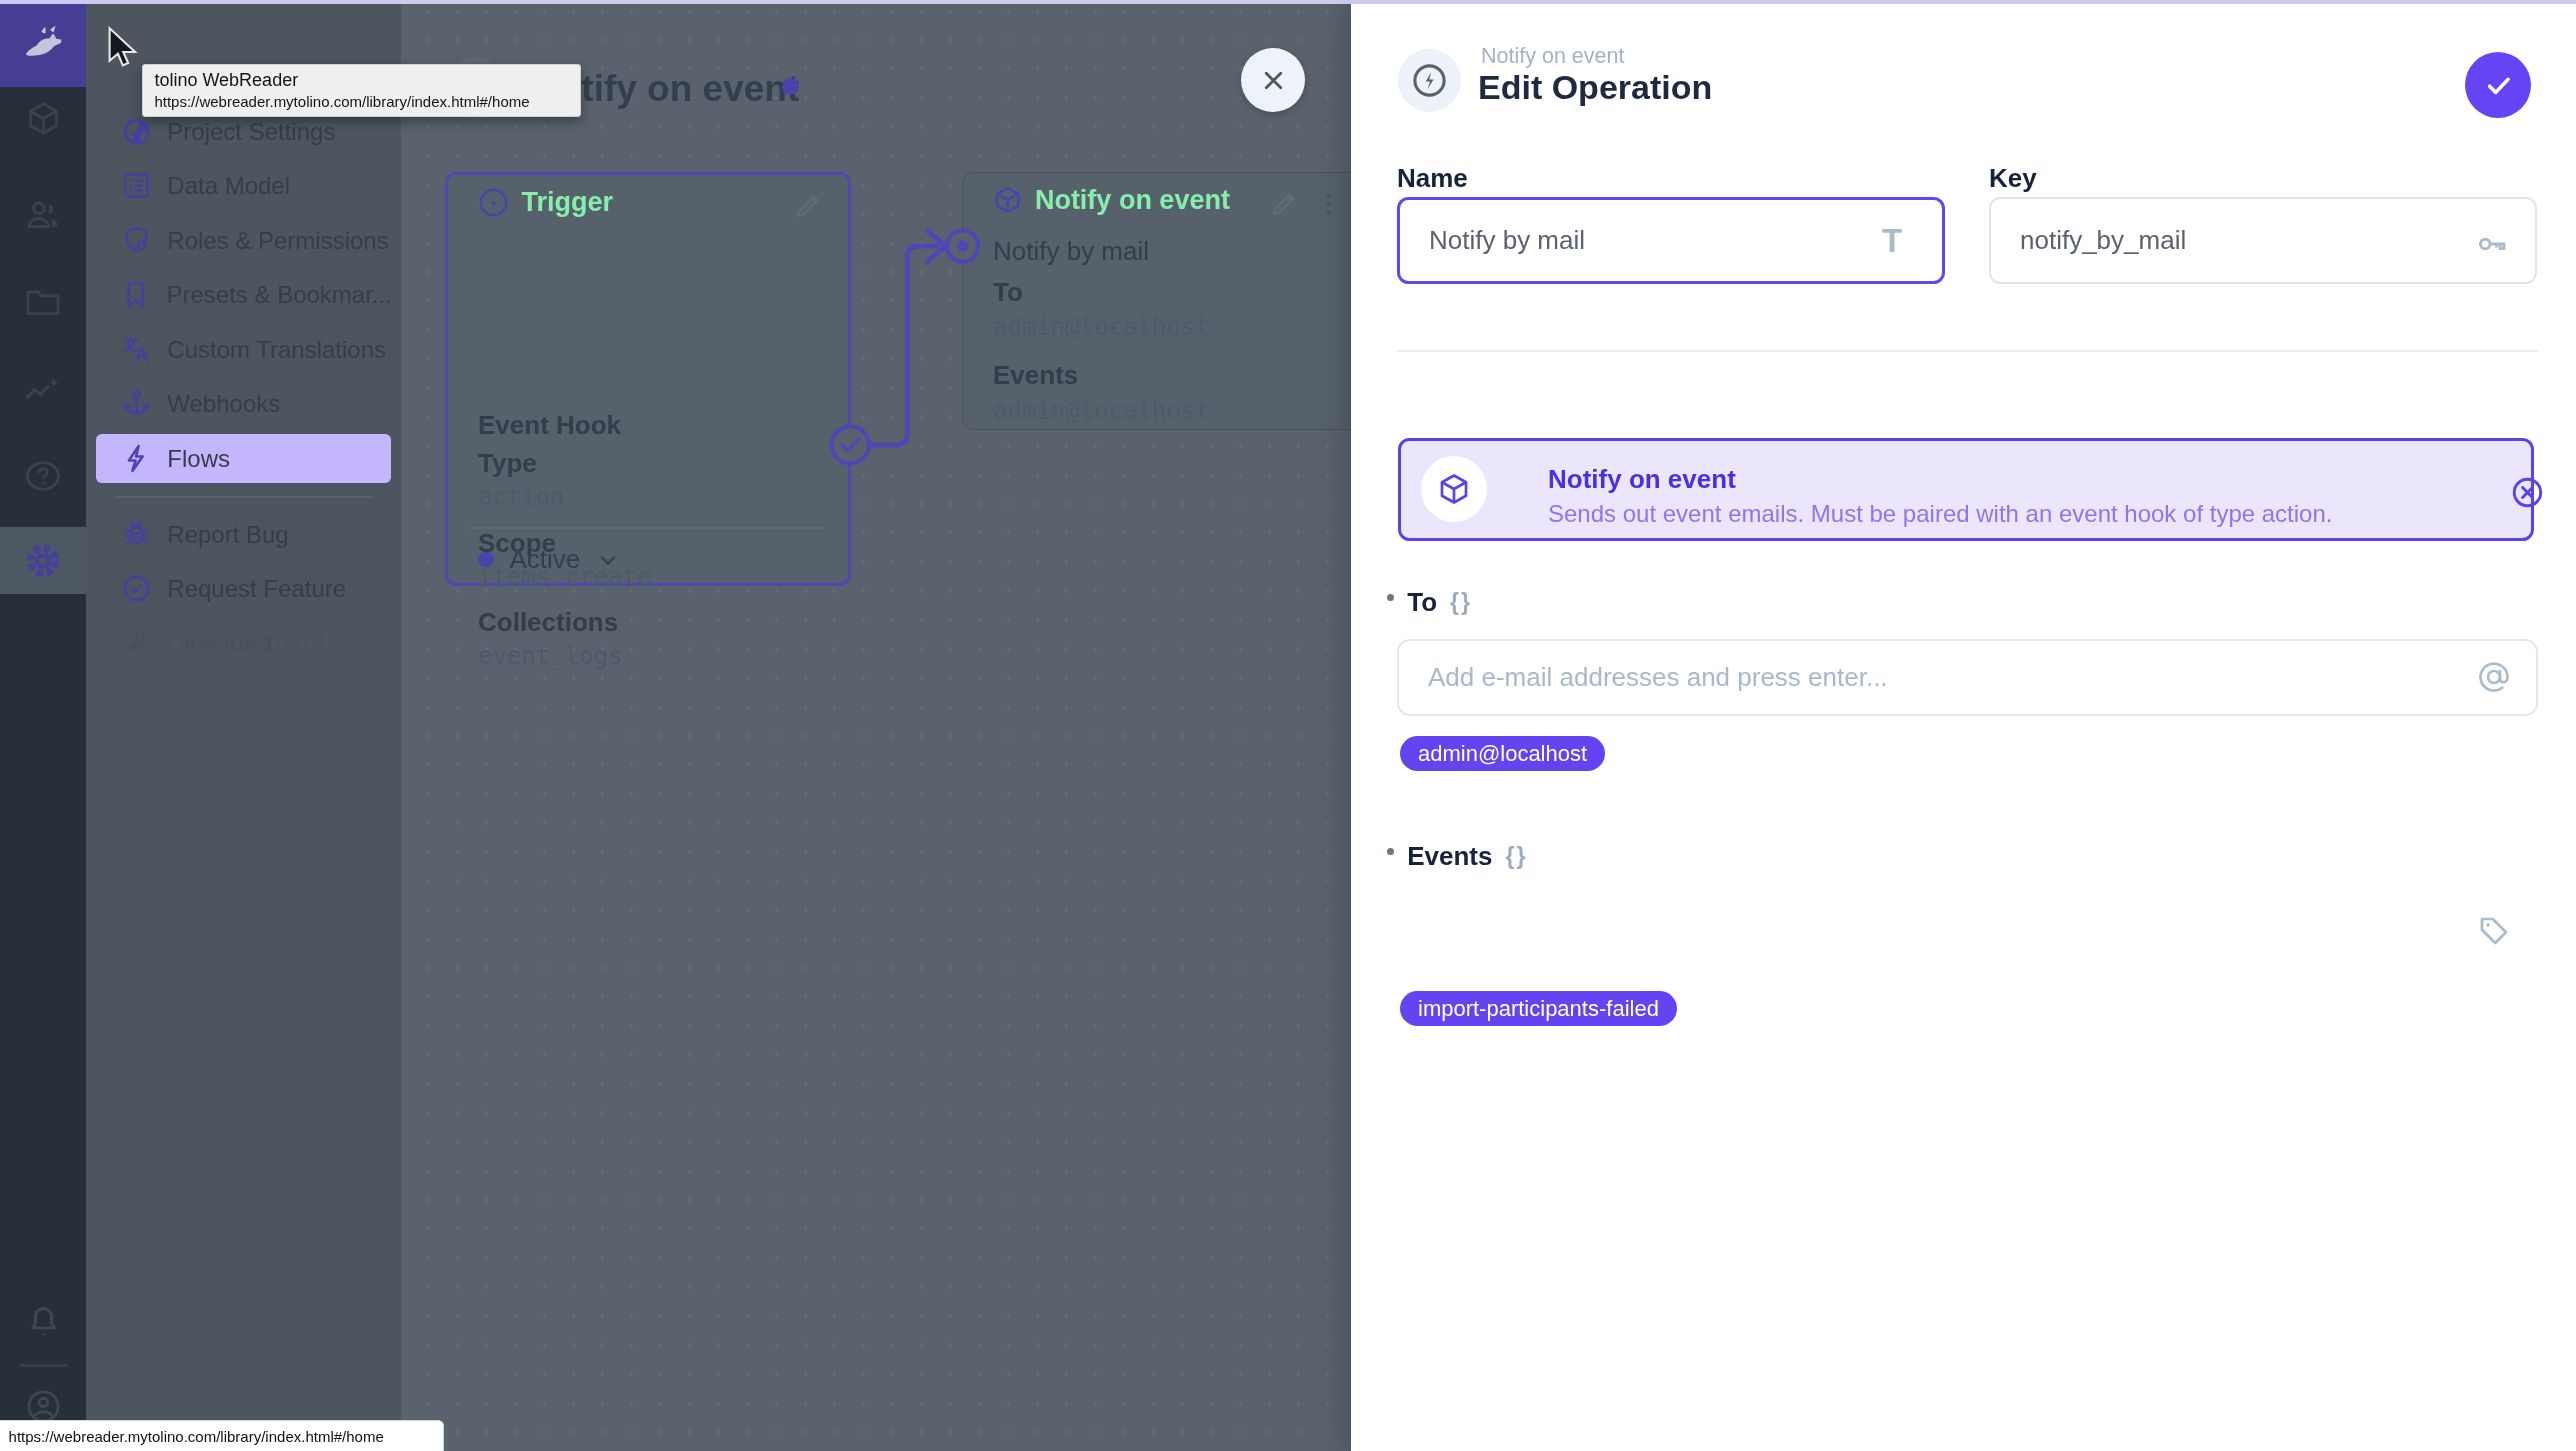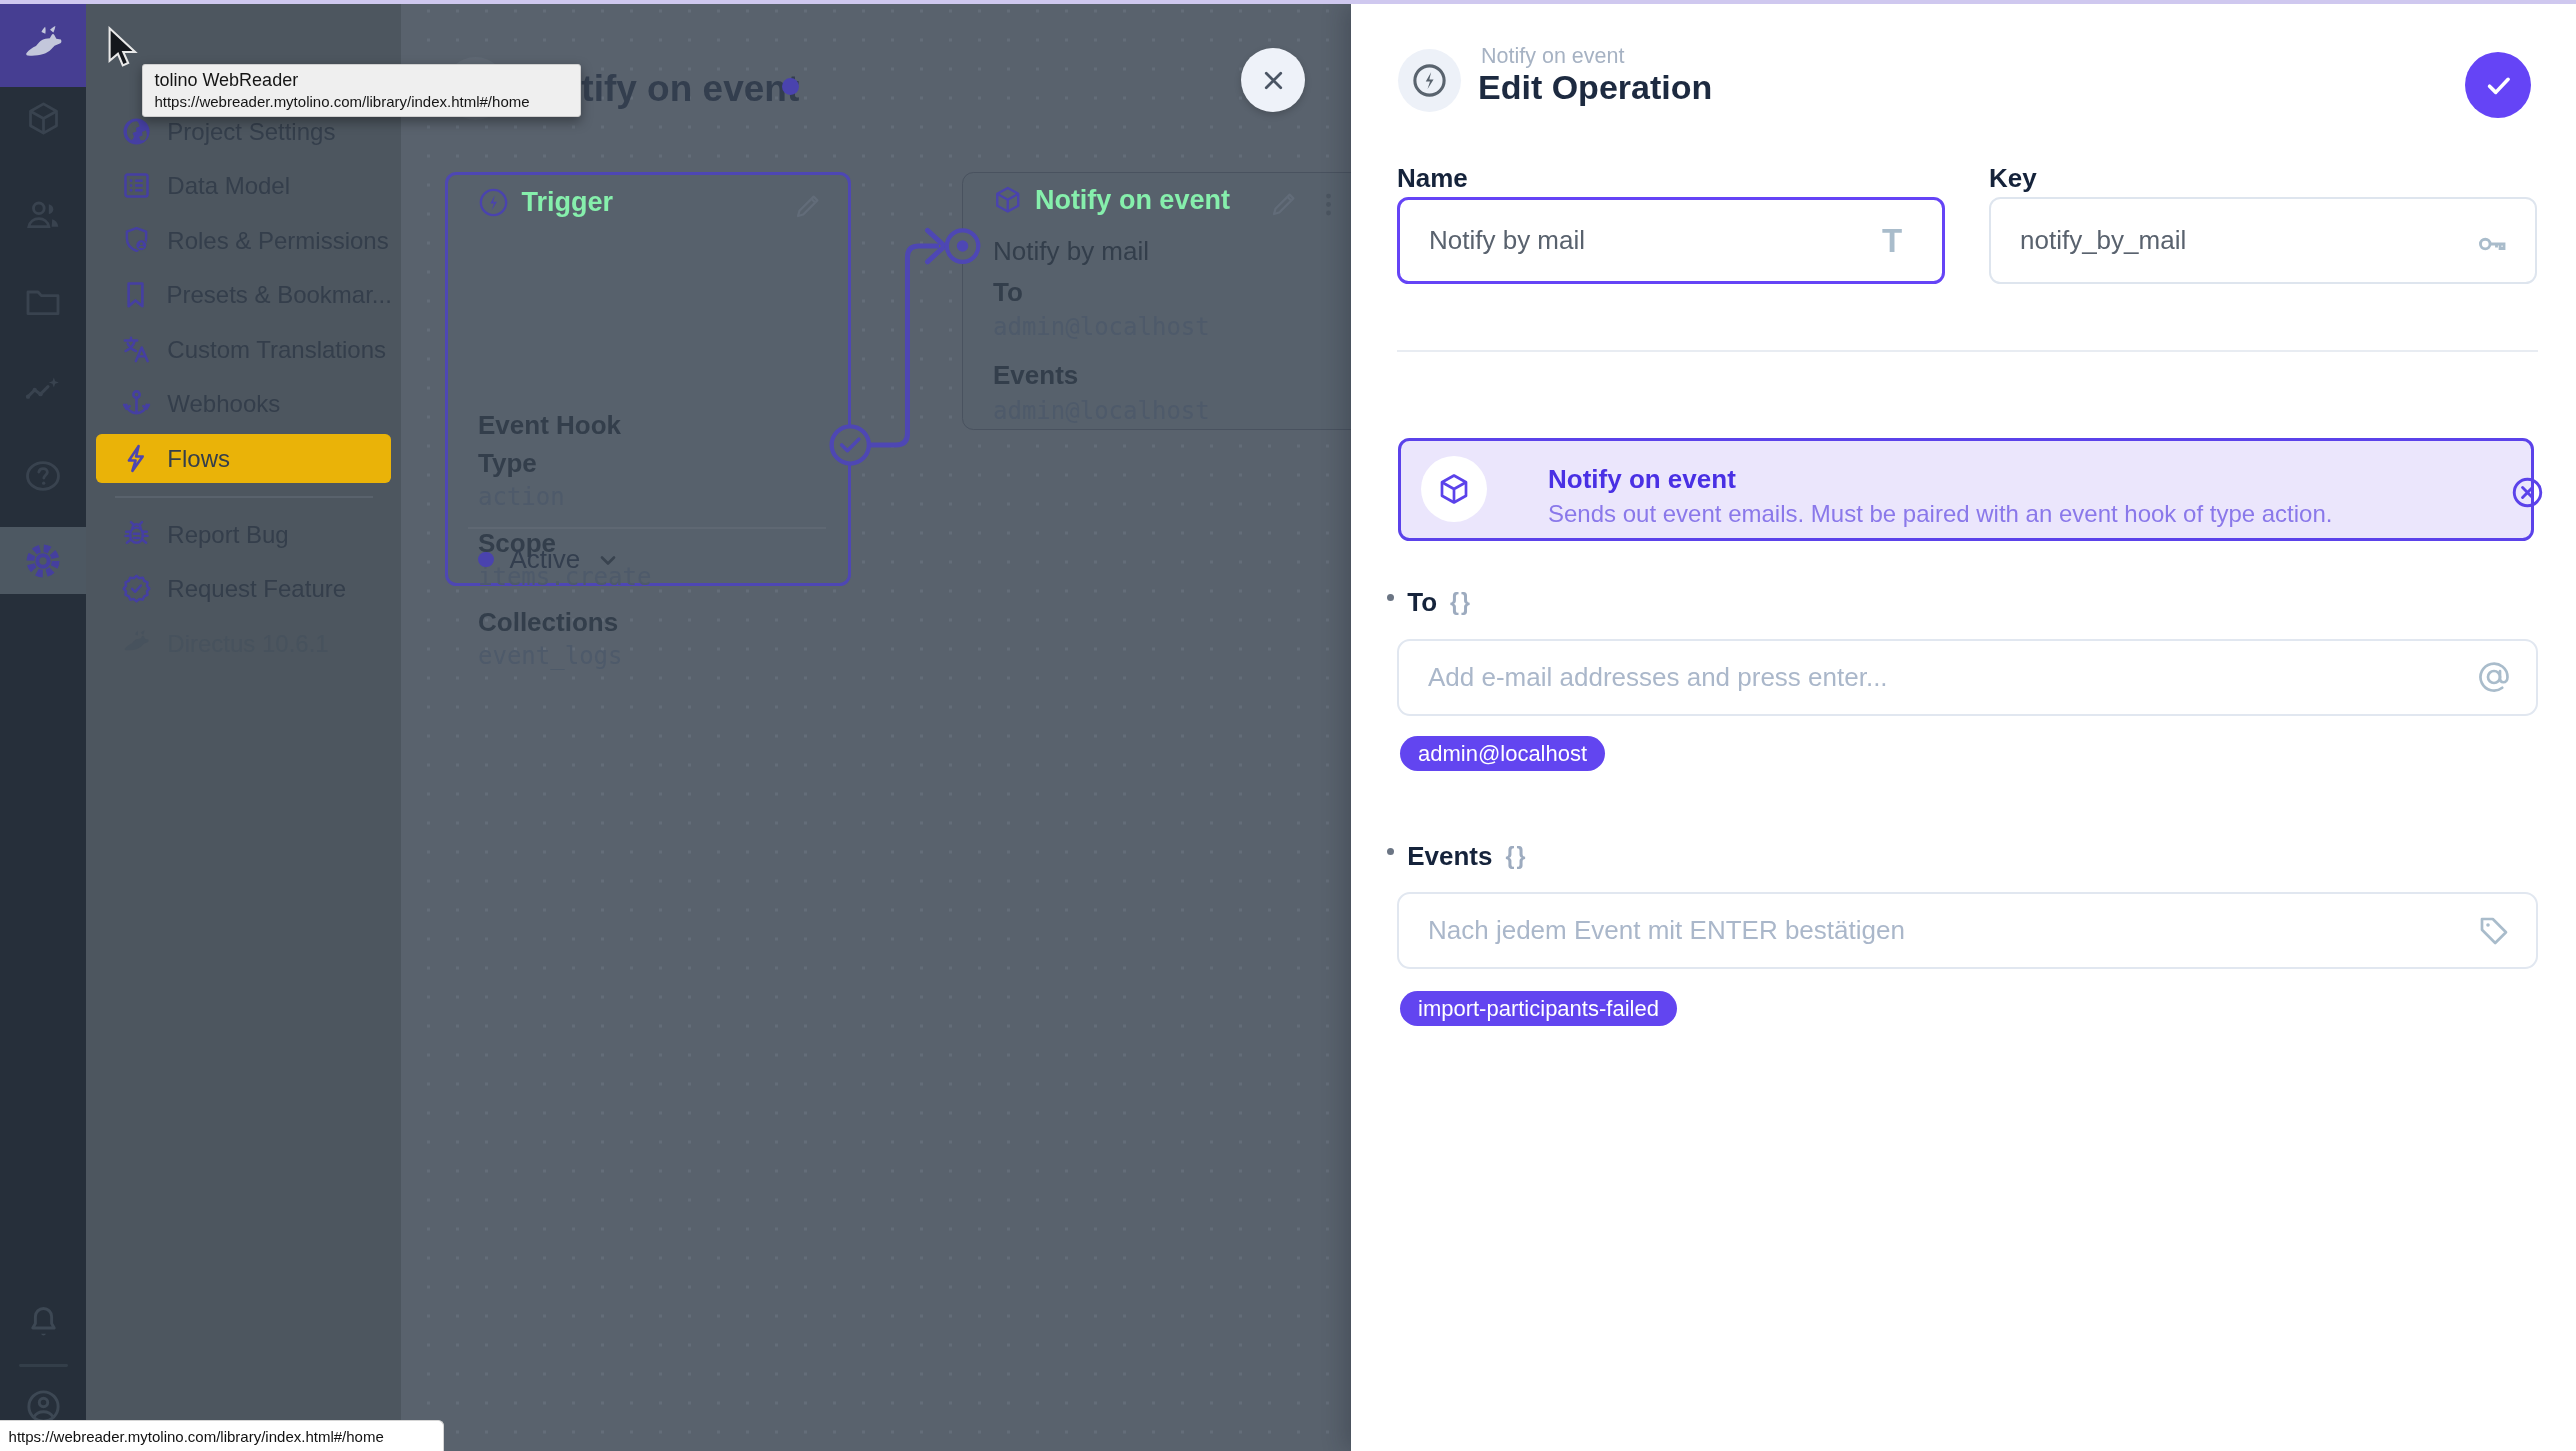--- a/index.html
+++ b/index.html
@@ -16,21 +16,21 @@
   #logo-block { left:0; top:4.3px; width:86px; height:83px; background:#463e92; display:flex; align-items:center; justify-content:center; }
   .mod-icon { left:0; width:86px; height:69px; display:flex; align-items:center; justify-content:center; color:#39434f; }
   .mod-icon.active-row { background:#4d5862; color:#453f9e; }
   .mod-bottom { color:#3d4854; }
   #mod-divider { left:18.6px; top:1364px; width:49px; height:2.9px; background:#333e49; border-radius:1.4px; }
 
   
   #nav-panel { left:86px; top:4.3px; width:315px; height:1447px; background:#4d565f; z-index:2; }
   .nav-item { position:absolute; left:10px; width:295px; height:49px; display:flex; align-items:center; gap:14.3px; padding-left:24px; border-radius:5.7px; color:#343e4b; font-size:24px; white-space:nowrap; }
   .nav-item .nico { color:#453fa2; flex:0 0 auto; }
-  .nav-item.active { background:#eab308; }
+  .nav-item.active { background:#c4b5fd; }
   .nav-item.version { color:#47525d; }
   .nav-item.version .nico { color:#47525d; }
   #nav-divider { position:absolute; left:29px; top:492px; width:258px; height:2.1px; background:#59626c; }
 
   
   #canvas { left:401px; top:4.3px; width:950px; height:1447px; background:#59626d;
     background-image:radial-gradient(circle, #646d79 1.8px, transparent 1.9px);
     background-size:29px 29px; background-position:13px 21.5px; z-index:1; }
 
   #back-button { left:444px; top:57px; width:63px; height:63px; border-radius:50%; background:#5f6873; display:flex; align-items:center; justify-content:center; color:#544dc0; z-index:2;}
@@ -372,21 +372,20 @@
       <circle cx="12" cy="12" r="4"></circle>
       <path d="M16 8v5.2c0 1.5 1 2.3 2.2 2.3 1.6 0 2.8-1.4 2.8-3.5a9 9 0 1 0-3.5 7.2" stroke-linecap="round"></path>
     </svg>
   <div class="chip" style="top:732px;">admin@localhost</div>
 
   <div class="sec-label-row" style="left:36px; top:837px;">
     <span class="req-dot"></span>
     <span class="field-label">Events</span>
     <span class="braces">{}</span>
   </div>
-  <input class="big-input" style="top: 888px;" placeholder="Nach jedem Event mit ENTER bestätigen">
   <svg class="input-icon" style="left:1125px; top:909px;" width="36" height="36" viewBox="0 0 24 24" fill="none" stroke="currentColor" stroke-width="1.8" stroke-linejoin="round">
       <path d="M4 4h7.2L20 12.8 12.8 20 4 11.2V4z"></path>
       <circle cx="8" cy="8" r="1.2" fill="currentColor" stroke="none"></circle>
     </svg>
   <div class="chip" style="top:987px;">import-participants-failed</div>
 </div>
 
 <div id="tooltip" class="abs">
   <div class="tt1">tolino WebReader</div>
   <div class="tt2">https://webreader.mytolino.com/library/index.html#/home</div>

